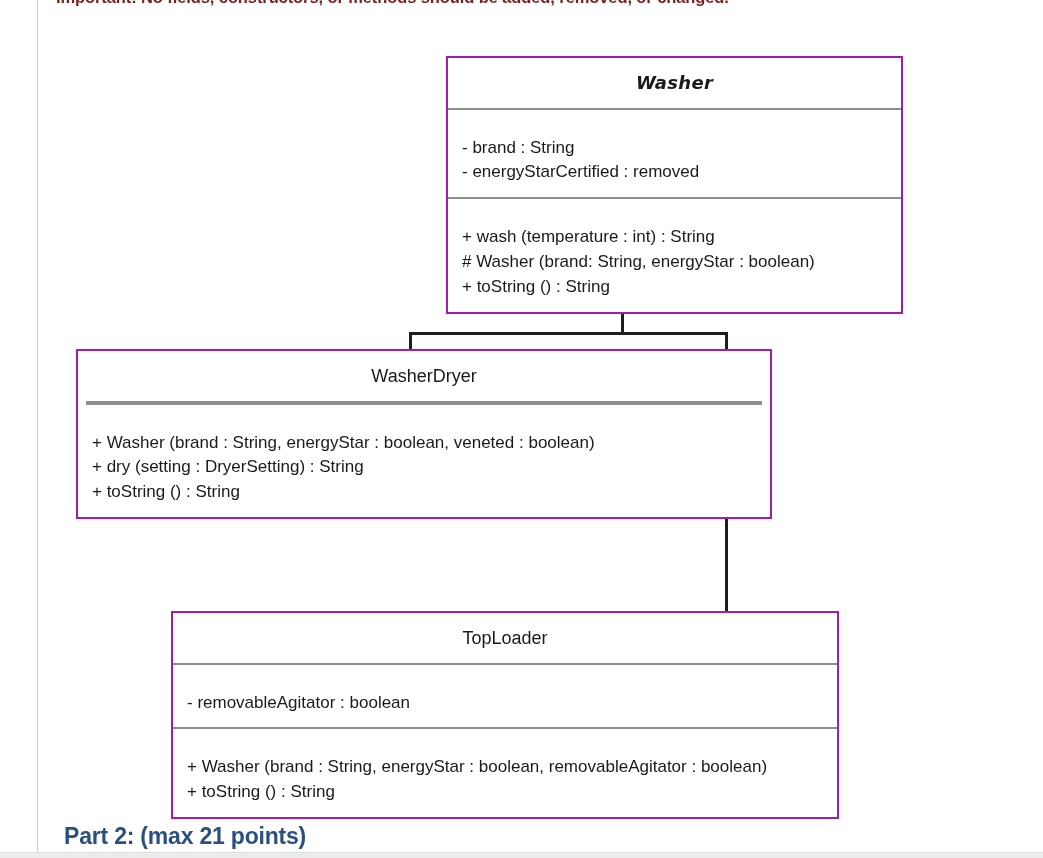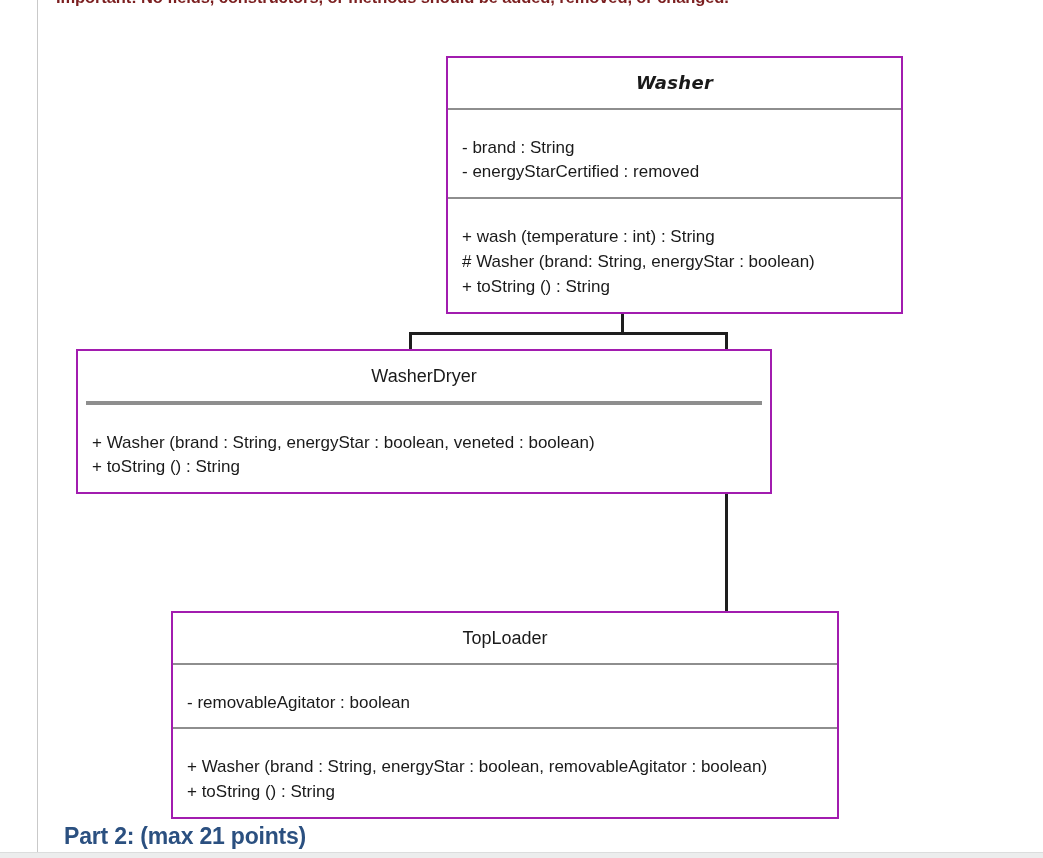--- a/index.html
+++ b/index.html
@@ -156,20 +156,21 @@
     <div class="uml-line">+ toString () : String</div>
   </div>
 </div>
 
 <div class="uml-class" id="class-washerdryer">
   <div class="uml-name">WasherDryer</div>
   <div class="uml-sep inset"></div>
   <div class="uml-sep inset"></div>
   <div class="uml-compartment">
     <div class="uml-line">+ Washer (brand : String, energyStar : boolean, veneted : boolean)</div>
+    <div class="uml-line">+ dry (setting : DryerSetting) : String</div>
     <div class="uml-line">+ toString () : String</div>
   </div>
 </div>
 
 <div class="uml-class" id="class-toploader">
   <div class="uml-name">TopLoader</div>
   <div class="uml-sep"></div>
   <div class="uml-compartment">
     <div class="uml-line">- removableAgitator : boolean</div>
   </div>

